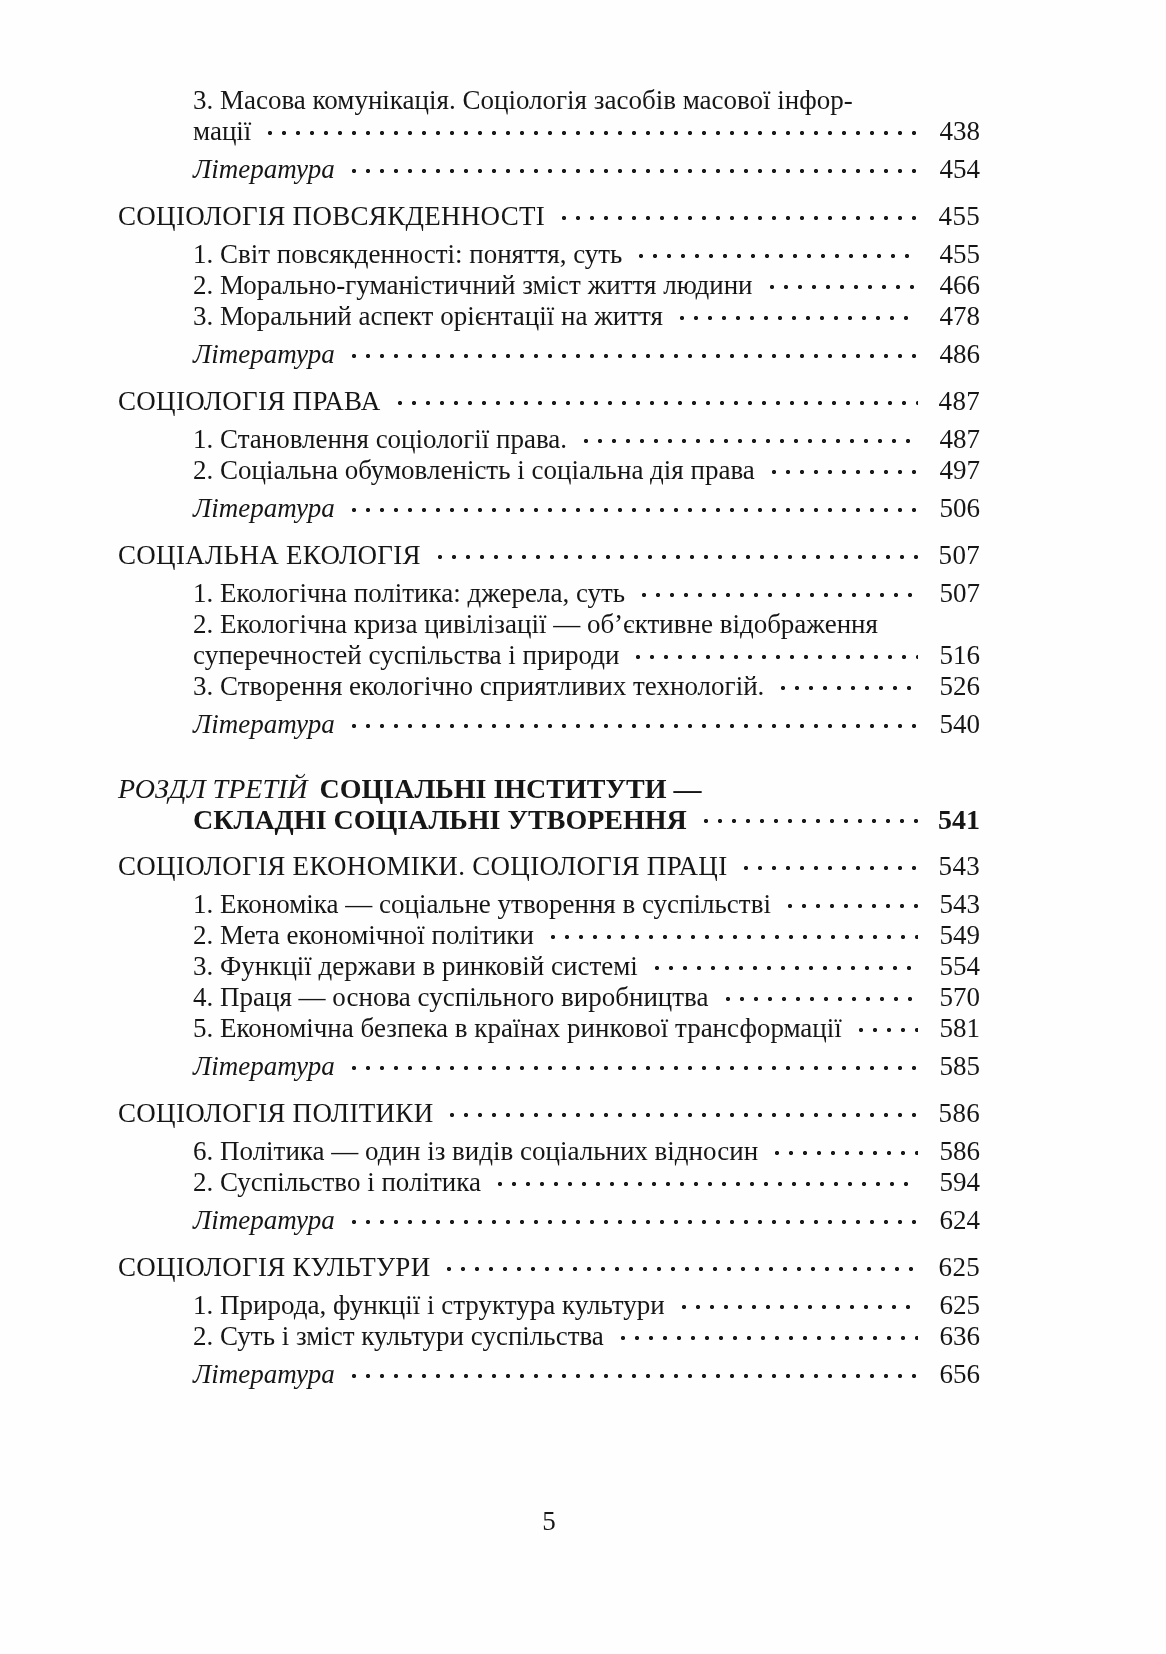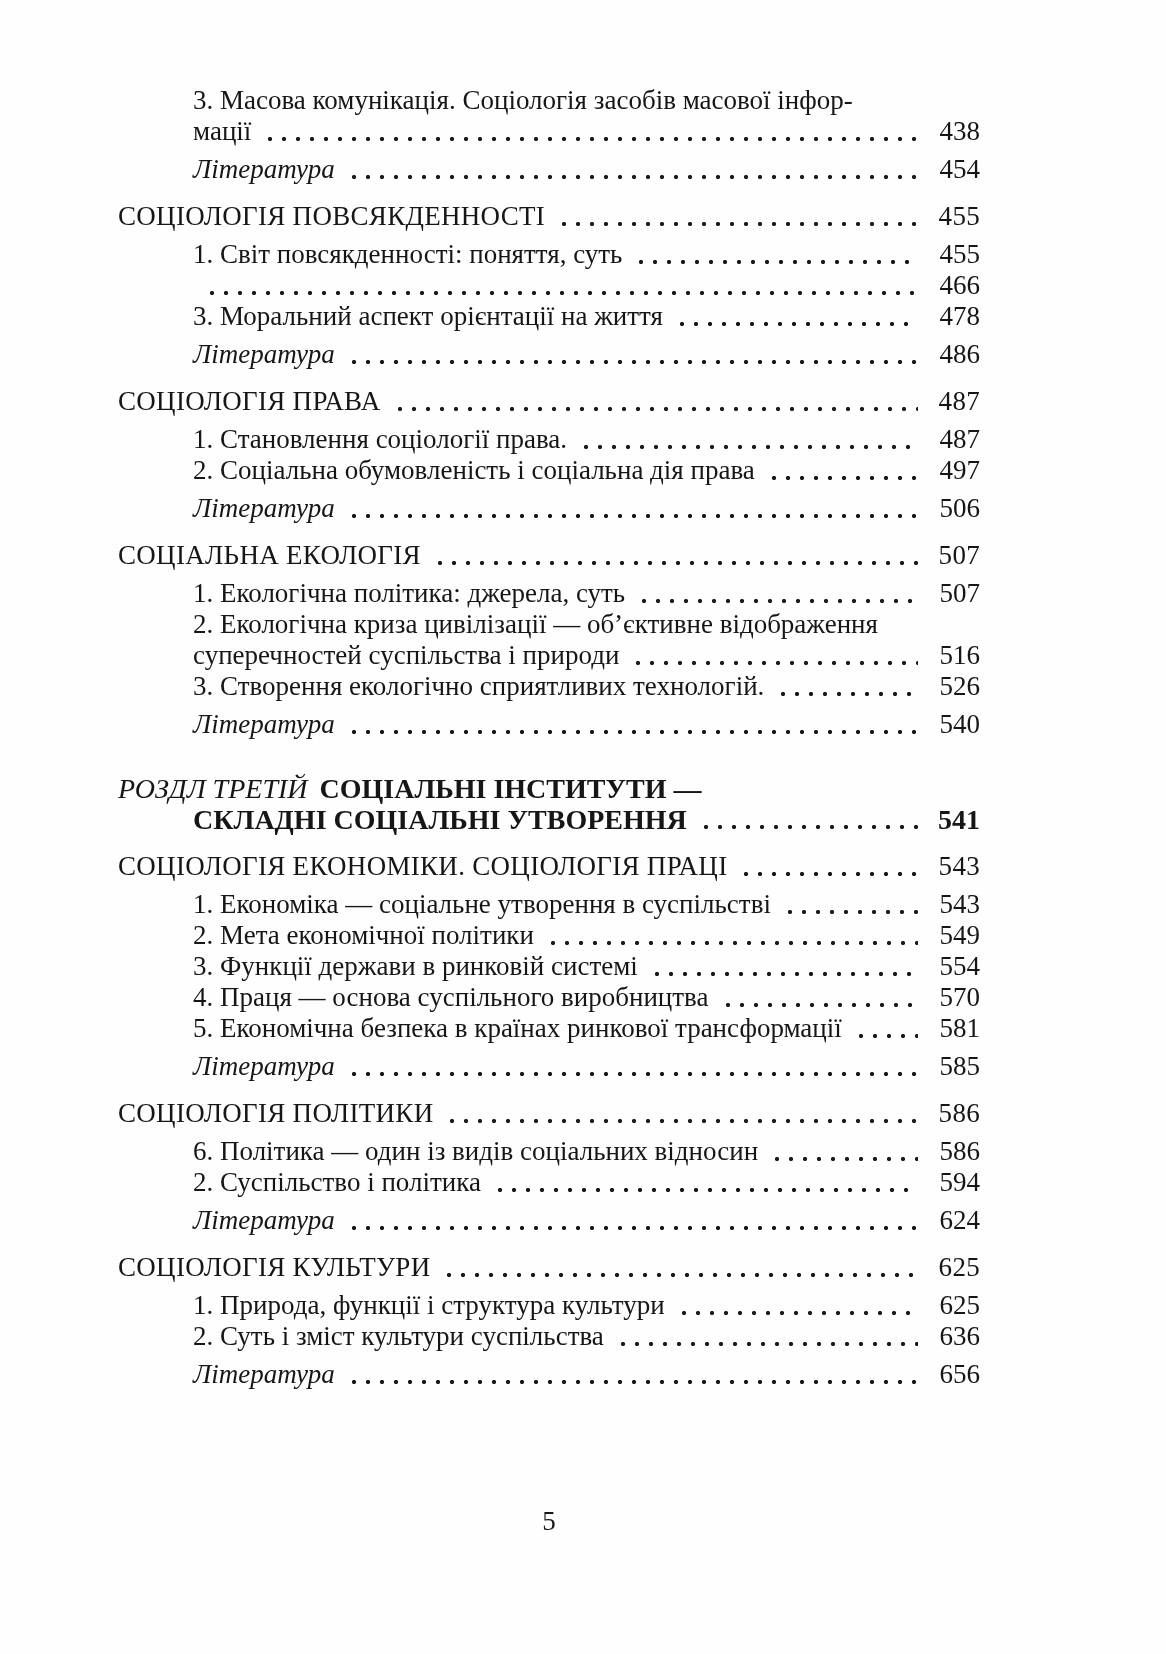--- a/index.html
+++ b/index.html
@@ -17,21 +17,21 @@
     font-family: "Liberation Serif", "DejaVu Serif", serif;
     font-size: 27px;
     line-height: 31px;
     color: #161616;
     overflow: hidden;
   }
   .toc { width: 100%; }
   .entry { margin: 0; }
   .entry .line {
     display: flex;
-    align-items: center;
+    align-items: flex-start;
   }
   .entry .text { white-space: nowrap; }
   .entry.item, .entry.literature { margin-left: 75px; }
   .entry.literature { margin-top: 7px; }
   .entry.literature .text { font-style: italic; }
   .entry.chapter { margin-top: 16px; margin-bottom: 7px; letter-spacing: 0.3px; }
   .entry.part {
     margin-top: 33px;
     margin-bottom: 2px;
     font-weight: bold;
@@ -99,20 +99,21 @@
       </div>
       <div class="entry item">
         <div class="line">
           <span class="text">1. Світ повсякденності: поняття, суть</span>
           <div class="leader"></div>
           <span class="page-num">455</span>
         </div>
       </div>
       <div class="entry item">
         <div class="line">
+          <span class="text">2. Морально-гуманістичний зміст життя людини</span>
           <div class="leader"></div>
           <span class="page-num">466</span>
         </div>
       </div>
       <div class="entry item">
         <div class="line">
           <span class="text">3. Моральний аспект орієнтації на життя</span>
           <div class="leader"></div>
           <span class="page-num">478</span>
         </div>

